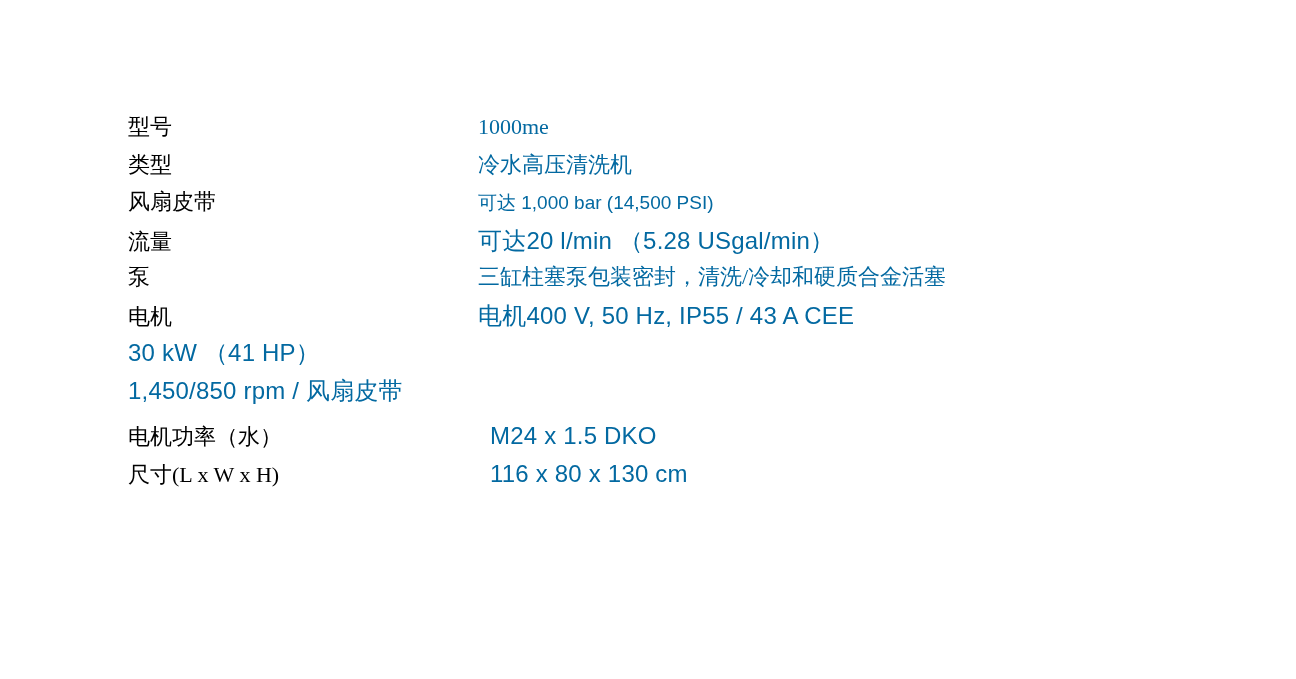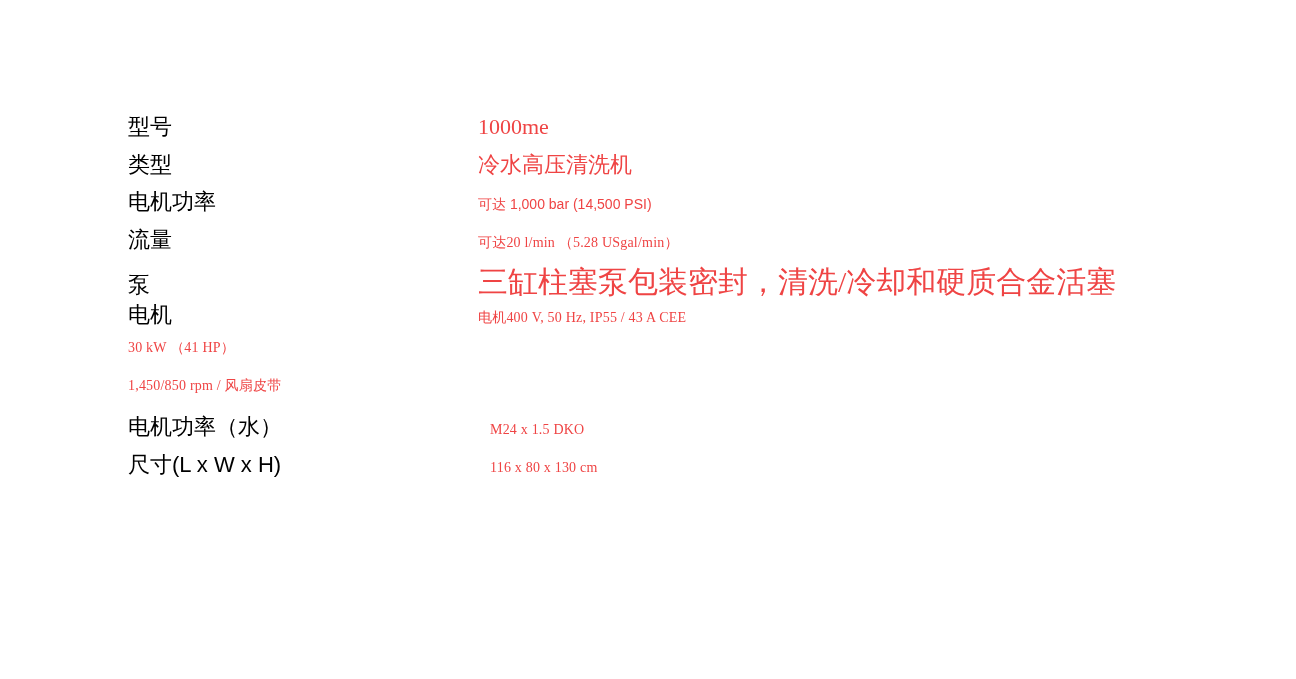--- a/index.html
+++ b/index.html
@@ -21,69 +21,70 @@
     width: 1100px;
   }
   .spec-row {
     display: flex;
     align-items: baseline;
     height: 37.5px;
   }
   .spec-label {
     width: 350px;
     flex: 0 0 350px;
-    font-family: Liberation Sans, sans-serif;
+    font-family: Liberation Serif, serif;
     font-size: 22px;
     line-height: 1.1;
     white-space: nowrap;
     color: #000;
   }
   .spec-value {
     flex: 1 1 auto;
     font-family: "Liberation Serif", serif;
     font-size: 22px;
     line-height: 1.1;
     white-space: nowrap;
-    color: #ef4444;
+    color: #0369a1;
   }
   
   .spec-value.mono {
-    font-family: Liberation Serif, serif;
-    font-size: 14px;
+    font-family: Liberation Sans, sans-serif;
+    font-size: 24px;
     letter-spacing: 0.2px;
   }
   .spec-value.sans {
     font-family: "Liberation Sans", sans-serif;
-    font-size: 14px;
+    font-size: 19px;
   }
   .spec-value.serif-cjk {
     font-family: "Liberation Serif", serif;
-    font-size: 30px;
+    font-size: 22px;
   }
   .spec-value.indent {
     padding-left: 12px;
+    margin-top: 8px;
   }
 </style>
 </head>
 <body>
 
 <div class="spec-sheet">
 
   <div class="spec-row">
     <div class="spec-label">型号</div>
     <div class="spec-value">1000me</div>
   </div>
 
   <div class="spec-row">
     <div class="spec-label">类型</div>
     <div class="spec-value">冷水高压清洗机</div>
   </div>
 
   <div class="spec-row">
-    <div class="spec-label">电机功率</div>
+    <div class="spec-label">风扇皮带</div>
     <div class="spec-value sans">可达 1,000 bar (14,500 PSI)</div>
   </div>
 
   <div class="spec-row">
     <div class="spec-label">流量</div>
     <div class="spec-value mono">可达20 l/min （5.28 USgal/min）</div>
   </div>
 
   <div class="spec-row">
     <div class="spec-label">泵</div>

